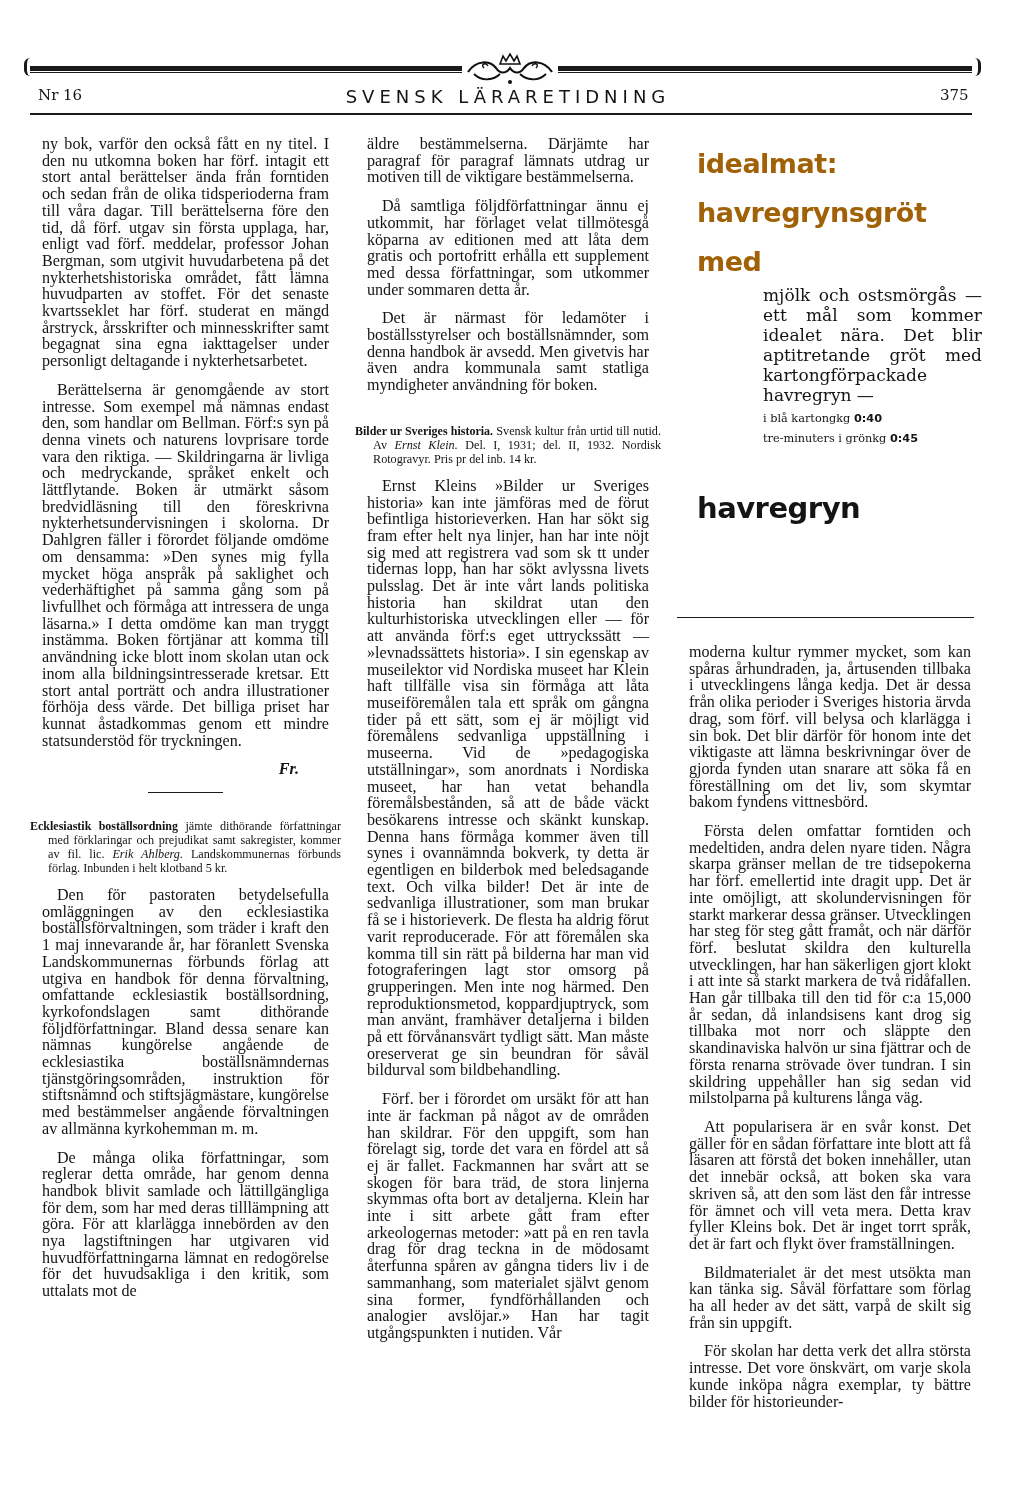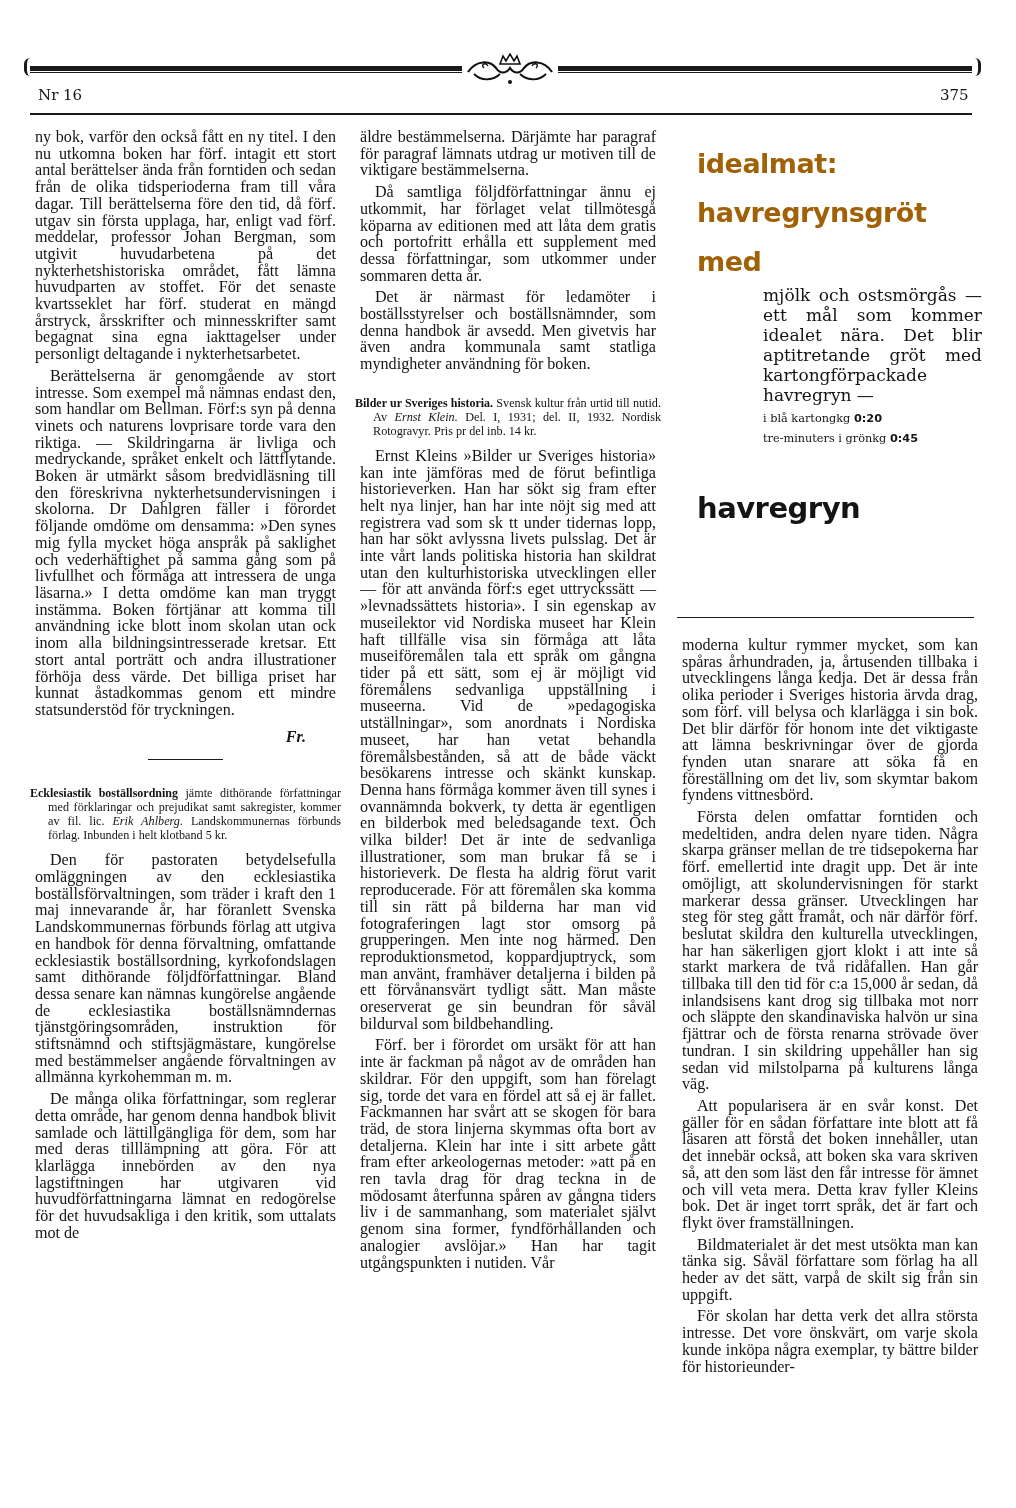--- a/index.html
+++ b/index.html
@@ -12,21 +12,21 @@
   .end-cap-l { position: absolute; left: 24px; top: 58px; width: 8px; height: 18px; border-left: 3px solid #1a1a1a; border-radius: 6px 0 0 6px; }
   .end-cap-r { position: absolute; left: 970px; top: 58px; width: 8px; height: 18px; border-right: 3px solid #1a1a1a; border-radius: 0 6px 6px 0; }
   .ornament { position: absolute; left: 462px; top: 52px; width: 96px; height: 36px; }
   .hdr-left { position: absolute; left: 38px; top: 86px; font-family: "DejaVu Serif", serif; font-size: 15px; }
   .hdr-title { position: absolute; left: 0; width: 1016px; top: 86px; text-align: center; font-family: "DejaVu Sans", sans-serif; font-size: 18px; letter-spacing: 5px; font-weight: normal; }
   .hdr-right { position: absolute; left: 940px; top: 86px; font-family: "DejaVu Serif", serif; font-size: 15px; }
   .hdr-rule { position: absolute; left: 30px; top: 113px; width: 942px; height: 2px; background: #1a1a1a; }
 
   
   .col { position: absolute; top: 124px; font-family: "Liberation Serif", serif; font-size: 16.1px; line-height: 16.7px; text-align: justify; }
-  .col p { margin: 5px; }
+  .col p { margin: 12px; }
   .col p.ind { text-indent: 15px; }
   .col-1 { left: 30px; width: 311px; }
   .col-2 { left: 355px; width: 306px; }
   .col-3 { left: 677px; width: 306px; top: 632px; }
 
   .sig { text-align: right; font-style: italic; font-weight: bold; padding-right: 30px; margin-top: 10px !important; }
   .short-rule { width: 75px; height: 1px; background: #1a1a1a; margin: 14px auto 26px auto; }
   .review-head { font-size: 12.2px; line-height: 14px; margin: 0 0 10px 0 !important; padding-left: 18px; text-indent: -18px; text-align: justify; }
   .review-head b { font-size: 12px; }
   .review-head i { font-style: italic; }
@@ -55,20 +55,21 @@
     <rect x="0" y="13" width="96" height="8" fill="#fff"></rect>
     <path d="M6 20 C14 8, 28 8, 34 16 C38 22, 44 22, 48 16 C52 22, 58 22, 62 16 C68 8, 82 8, 90 20" fill="none" stroke="#111" stroke-width="2.2"></path>
     <path d="M12 22 C20 30, 32 28, 38 22" fill="none" stroke="#111" stroke-width="1.8"></path>
     <path d="M58 22 C64 28, 76 30, 84 22" fill="none" stroke="#111" stroke-width="1.8"></path>
     <path d="M38 12 L41 4 L44 9 L48 2 L52 9 L55 4 L58 12 Z" fill="#fff" stroke="#111" stroke-width="1.6"></path>
     <circle cx="48" cy="30" r="2" fill="#111"></circle>
     <path d="M22 16 C18 12, 24 10, 26 14" fill="none" stroke="#111" stroke-width="1.4"></path>
     <path d="M74 16 C78 12, 72 10, 70 14" fill="none" stroke="#111" stroke-width="1.4"></path>
   </svg>
   <div class="hdr-left">Nr 16</div>
+  <div class="hdr-title">SVENSK LÄRARETIDNING</div>
   <div class="hdr-right">375</div>
   <div class="hdr-rule"></div>
 
   <div class="col col-1">
     <p>ny bok, varför den också fått en ny titel. I den nu utkomna boken har förf. intagit ett stort antal berättelser ända från forntiden och sedan från de olika tidsperioderna fram till våra dagar. Till berättelserna före den tid, då förf. utgav sin första upplaga, har, enligt vad förf. meddelar, professor Johan Bergman, som utgivit huvudarbetena på det nykterhetshistoriska området, fått lämna huvudparten av stoffet. För det senaste kvartsseklet har förf. studerat en mängd årstryck, årsskrifter och minnesskrifter samt begagnat sina egna iakttagelser under personligt deltagande i nykterhetsarbetet.</p>
     <p class="ind">Berättelserna är genomgående av stort intresse. Som exempel må nämnas endast den, som handlar om Bellman. Förf:s syn på denna vinets och naturens lovprisare torde vara den riktiga. — Skildringarna är livliga och medryckande, språket enkelt och lättflytande. Boken är utmärkt såsom bredvidläsning till den föreskrivna nykterhetsundervisningen i skolorna. Dr Dahlgren fäller i förordet följande omdöme om densamma: »Den synes mig fylla mycket höga anspråk på saklighet och vederhäftighet på samma gång som på livfullhet och förmåga att intressera de unga läsarna.» I detta omdöme kan man tryggt instämma. Boken förtjänar att komma till användning icke blott inom skolan utan ock inom alla bildningsintresserade kretsar. Ett stort antal porträtt och andra illustrationer förhöja dess värde. Det billiga priset har kunnat åstadkommas genom ett mindre statsunderstöd för tryckningen.</p>
     <p class="sig">Fr.</p>
     <div class="short-rule"></div>
     <p class="review-head">
       <b>Ecklesiastik boställsordning</b>
@@ -96,21 +97,21 @@
   </div>
 
   <div class="ad">
     <div class="ad-line">idealmat:</div>
     <div class="ad-line">havregrynsgröt</div>
     <div class="ad-line" style="margin-bottom:10px">med</div>
     <div class="ad-body">mjölk och ostsmörgås — ett mål som kommer idealet nära. Det blir aptitretande gröt med kartongförpackade havregryn —</div>
     <div class="ad-prices">
       <div class="ad-price">
         <span>i blå kartong</span>
-        <span><span>kg</span> <b>0:20</b></span>
+        <span><span>kg</span> <b>0:40</b></span>
       </div>
       <div class="ad-price">
         <span>tre-minuters i grön</span>
         <span><span>kg</span> <b>0:45</b></span>
       </div>
     </div>
     <div class="ad-brand">
       <div>havregryn</div>
     </div>
   </div>

